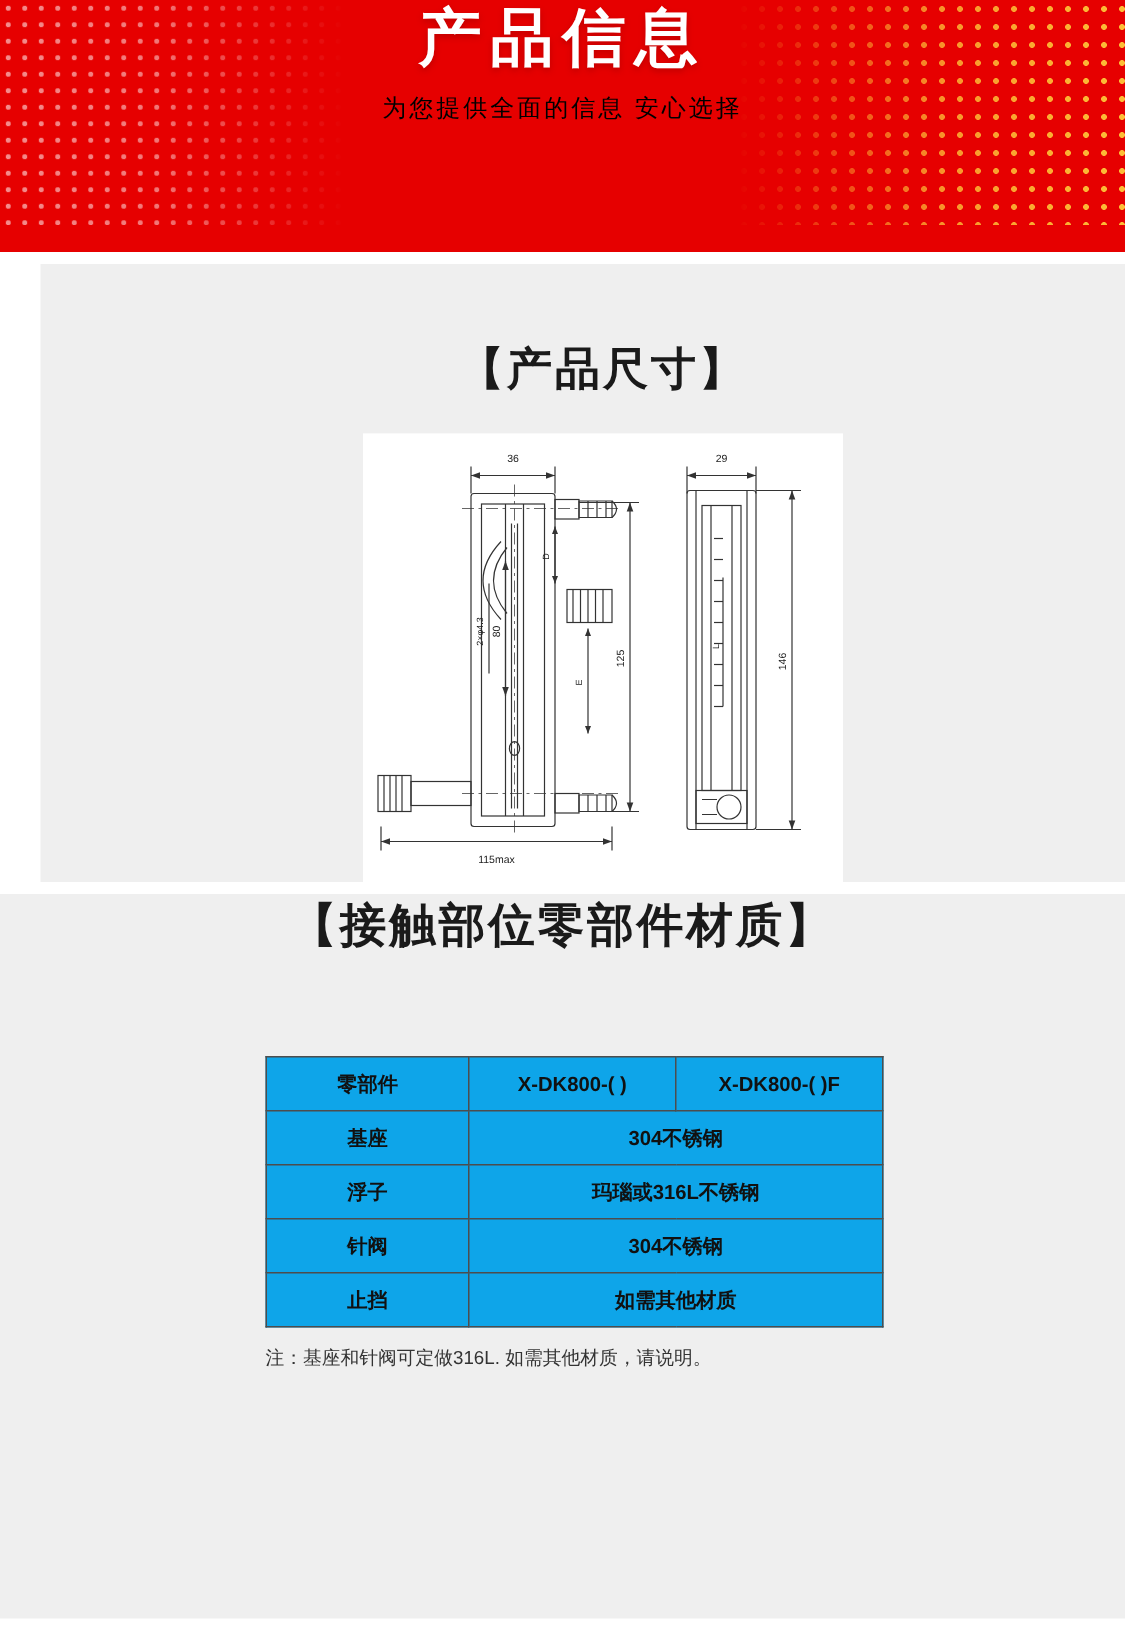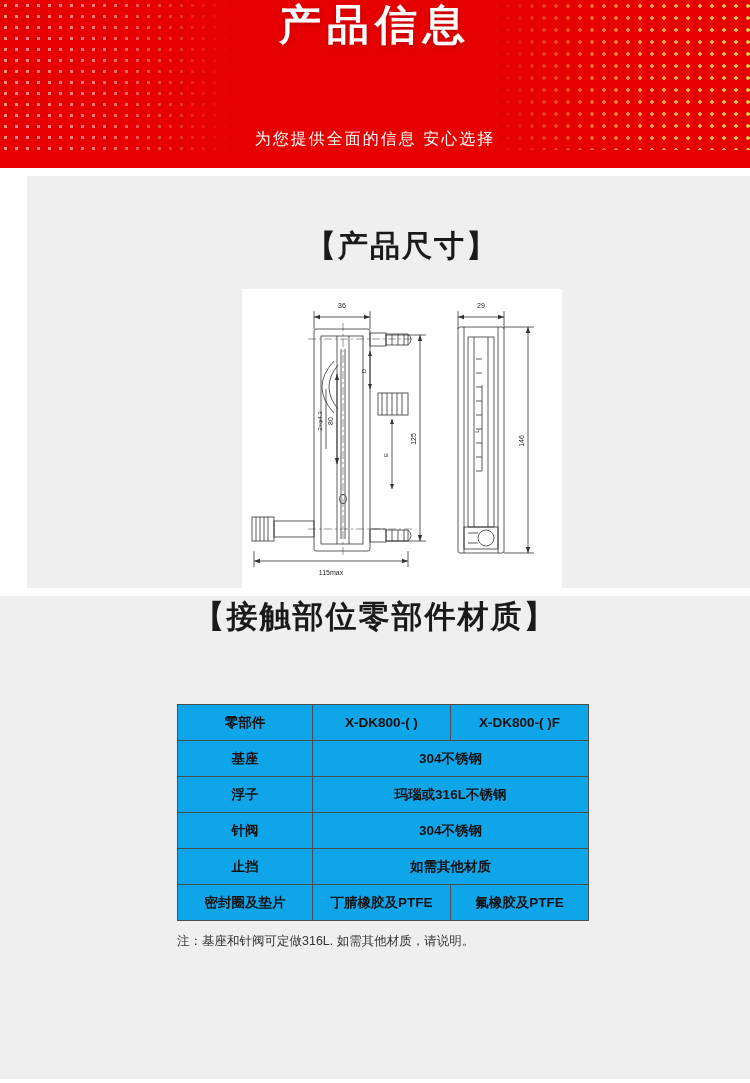--- a/index.html
+++ b/index.html
@@ -52,33 +52,33 @@
   }
   .banner-inner {
     position: absolute;
     left: 0;
     top: 0;
     width: 750px;
     height: 150px;
     display: flex;
     flex-direction: column;
     align-items: center;
-    justify-content: space-between;
+    justify-content: flex-start;
   }
   .banner-title {
     color: #ffffff;
     font-size: 42px;
     font-weight: bold;
     letter-spacing: 6px;
     line-height: 1.2;
     text-shadow: 0 2px 4px rgba(120,0,0,0.35);
   }
   .banner-sub {
     margin-top: 12px;
-    color: #ffffff;
+    color: #000000;
     font-size: 16px;
     letter-spacing: 2px;
   }
   .banner-bottom-bar {
     position: absolute;
     left: 0;
     bottom: 0;
     width: 750px;
     height: 18px;
     background: #e60000;
@@ -339,24 +339,19 @@
             <td colspan="2">玛瑙或316L不锈钢</td>
           </tr>
           <tr>
             <td class="col-label">针阀</td>
             <td colspan="2">304不锈钢</td>
           </tr>
           <tr>
             <td class="col-label">止挡</td>
             <td colspan="2">如需其他材质</td>
           </tr>
-          <tr>
-            <td class="col-label">密封圈及垫片</td>
-            <td class="col-a">丁腈橡胶及PTFE</td>
-            <td class="col-b">氟橡胶及PTFE</td>
-          </tr>
         </tbody>
       </table>
       <div class="mat-note">注：基座和针阀可定做316L. 如需其他材质，请说明。</div>
     </div>
   </div>
 
 </div>
 
 </body></html>

